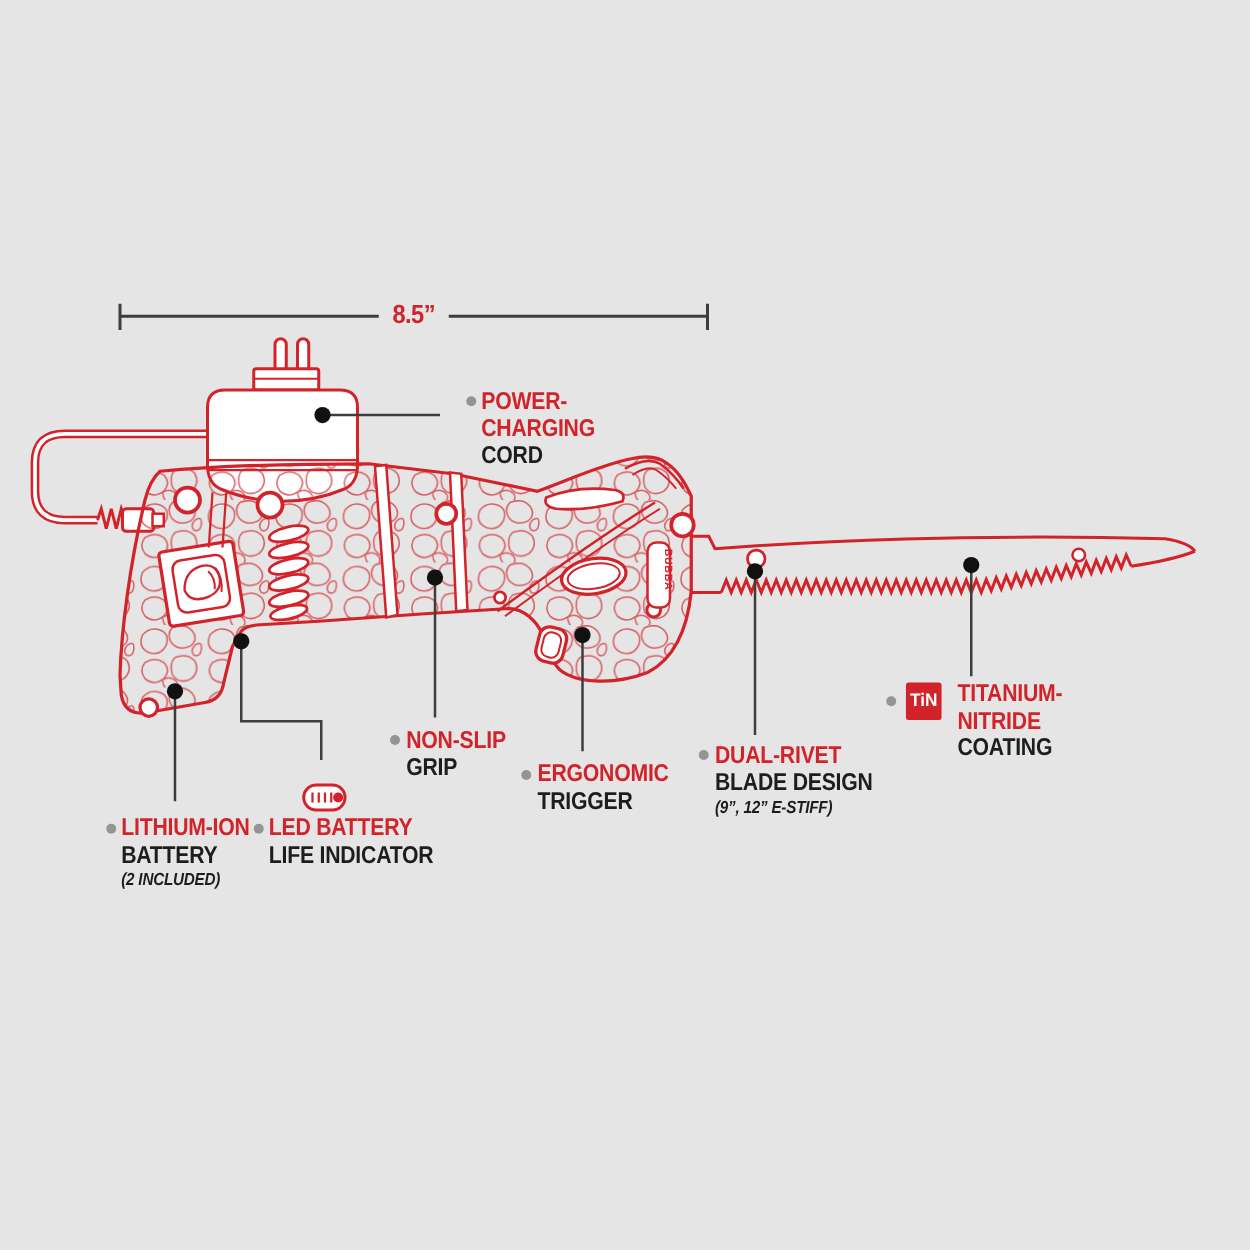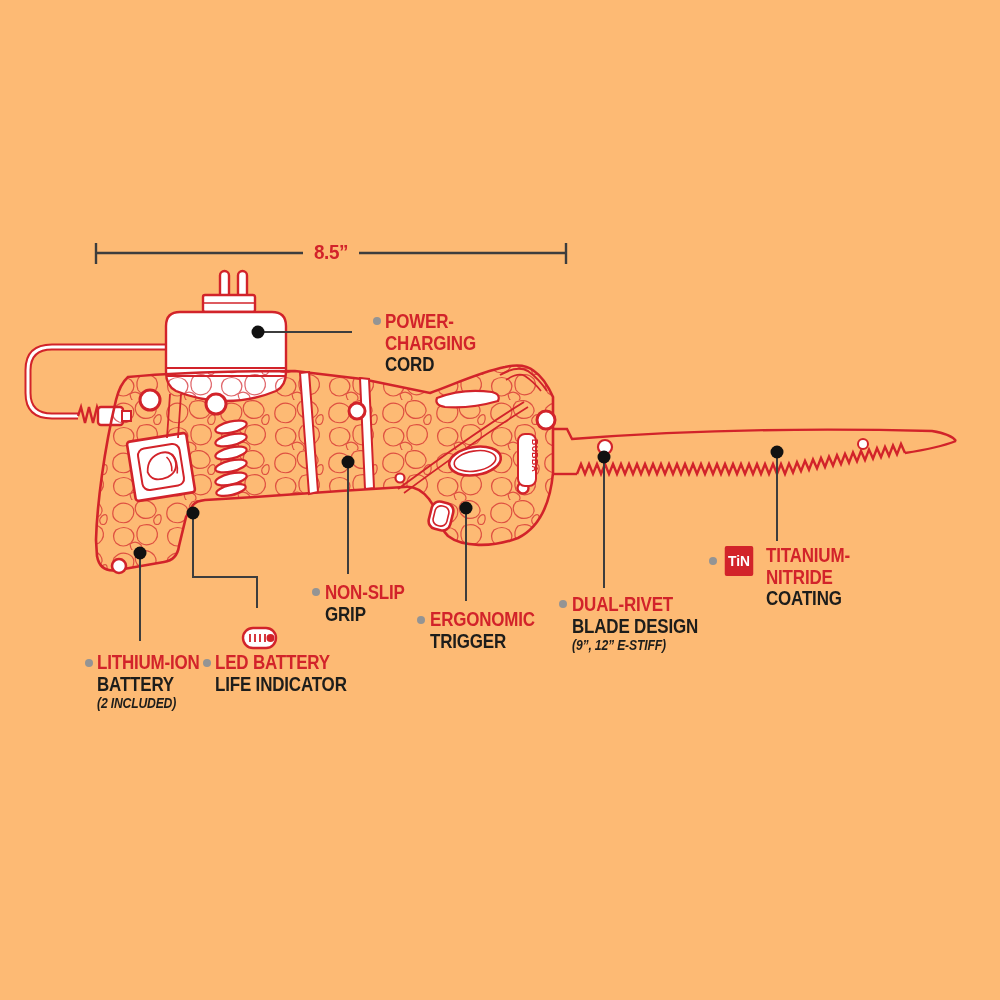--- a/index.html
+++ b/index.html
@@ -1,16 +1,16 @@
 <!DOCTYPE html>
 <html><head>
 <meta charset="utf-8">
 <style>
   html,body{margin:0;padding:0;background:#ffffff;}
-  #canvas{position:relative;width:1000px;height:1000px;background:#fdba74;overflow:hidden;
+  #canvas{position:relative;width:1000px;height:1000px;background:#e5e5e5;overflow:hidden;
           font-family:"Liberation Sans",sans-serif;}
   #art{position:absolute;left:0;top:0;}
   .lbl{position:absolute;font-weight:700;font-size:19.5px;line-height:21.5px;
        letter-spacing:-0.2px;color:#1d1d1b;white-space:nowrap;
        transform:scaleX(0.87);transform-origin:0 0;}
   .lbl .red{color:#d2232a;}
   .lbl .note{display:block;font-size:14px;line-height:17px;font-style:italic;font-weight:700;}
   .lbl span{display:block;}
   #dim-label{position:absolute;left:298px;top:240px;width:66px;text-align:center;
        font-weight:700;font-size:21px;color:#d2232a;letter-spacing:-0.5px;

